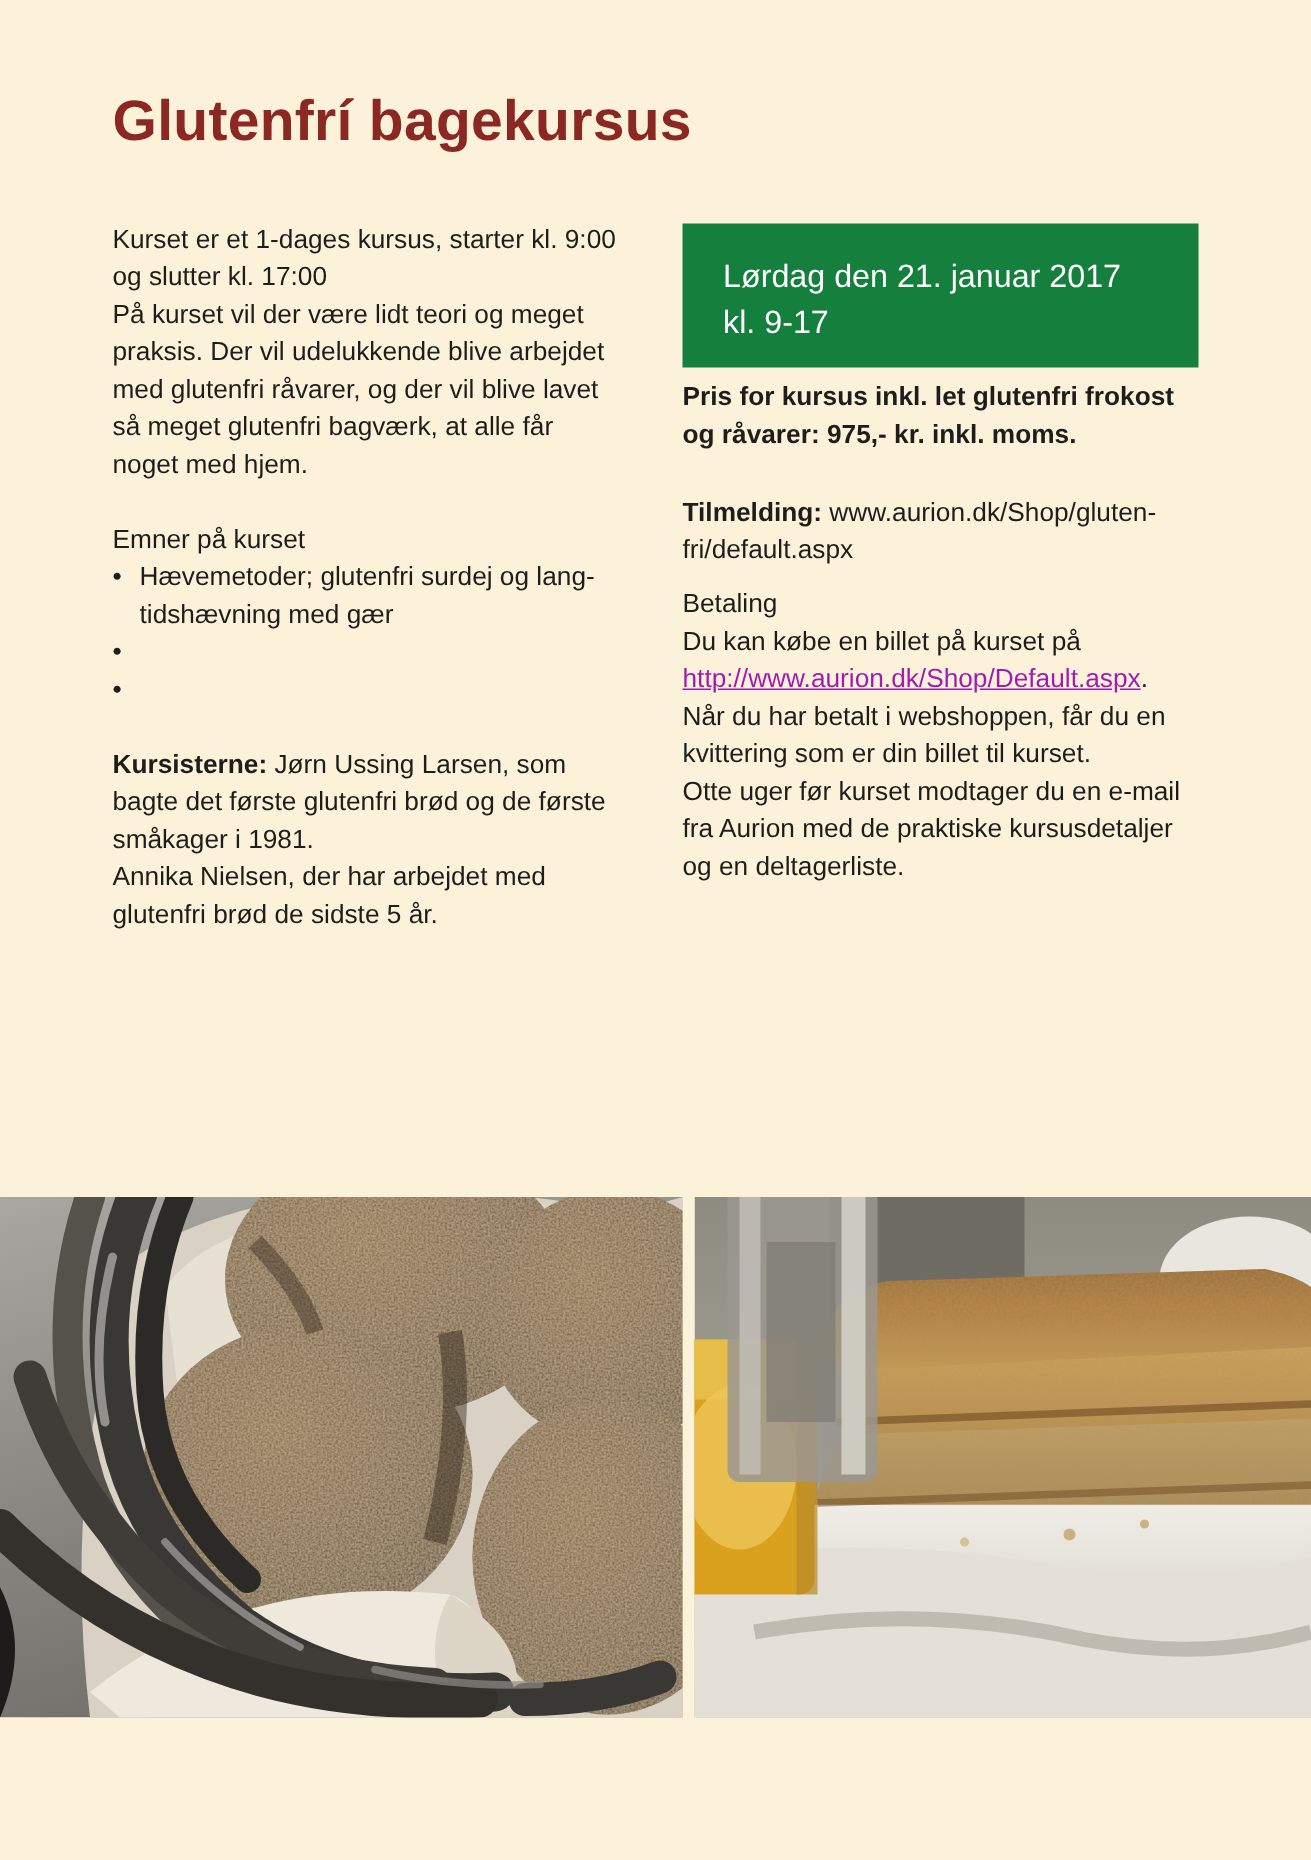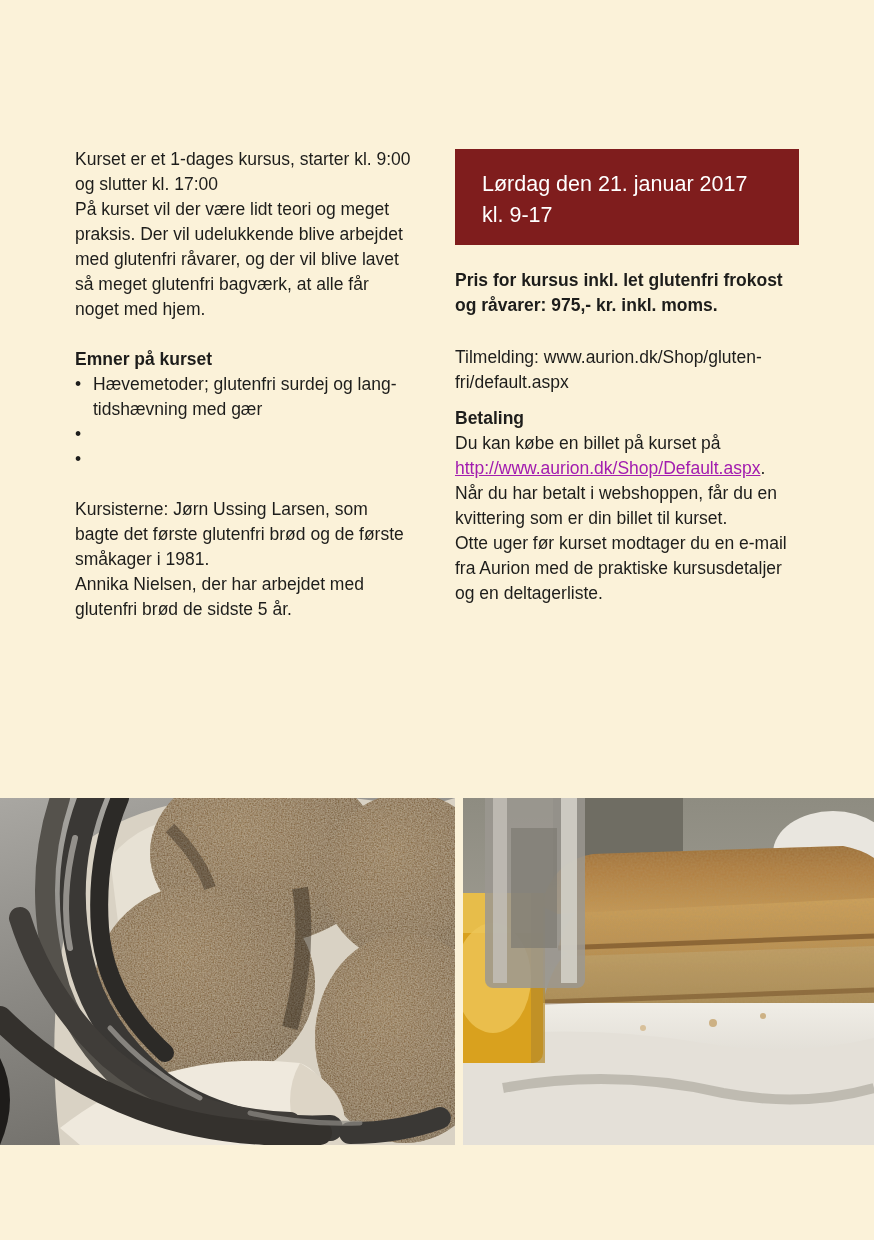--- a/index.html
+++ b/index.html
@@ -14,48 +14,49 @@
   .page-title{
     position:absolute;left:75px;top:60px;margin:0;
     font-size:38px;font-weight:bold;letter-spacing:.2px;
     color:#8C2823;
   }
   .col{position:absolute;font-size:17.5px;line-height:25px;}
   .col-left{left:75px;top:147px;width:372px;}
   .col-right{left:455px;top:149px;width:344px;}
   .pre{white-space:pre-line;}
   p{margin:0;}
-  .h2{font-weight:bold;font-size:17.5px;line-height:25px;margin:0;}
+  .h2{font-weight:normal;font-size:17.5px;line-height:25px;margin:0;}
   .mt{margin-top:25px;}
   .bullets{list-style:none;margin:0;padding:0;}
   .bullets li{display:flex;}
   .bullet{width:18px;flex:0 0 18px;}
-  .bold{font-weight:normal;}
+  .bold{font-weight:bold;}
   .date-box{
-    background:#7f1d1d;color:#FFFFFF;
+    background:#15803d;color:#FFFFFF;
     width:100%;height:96px;box-sizing:border-box;
     padding:20px 10px 0 27px;
     font-size:21.5px;line-height:31px;
   }
-  .price{margin-top:23px;font-weight:bold;}
+  .price{margin-top:7px;font-weight:bold;}
   .signup{margin-top:27px;}
   .payment{margin-top:11px;}
   .food{margin-top:18px;}
   .link{text-decoration:underline;color:#a21caf;cursor:pointer;}
   .photos{
     position:absolute;left:0;top:798px;width:874px;height:347px;
     display:flex;gap:8px;
   }
   .photos svg{display:block;}
 </style>
 </head>
 <body>
 
 <div class="page">
 
+  <h1 class="page-title">Glutenfrí bagekursus</h1>
 
   <div class="col col-left">
     <p class="pre">Kurset er et 1-dages kursus, starter kl. 9:00
 og slutter kl. 17:00
 På kurset vil der være lidt teori og meget
 praksis. Der vil udelukkende blive arbejdet
 med glutenfri råvarer, og der vil blive lavet
 så meget glutenfri bagværk, at alle får
 noget med hjem.</p>
 

